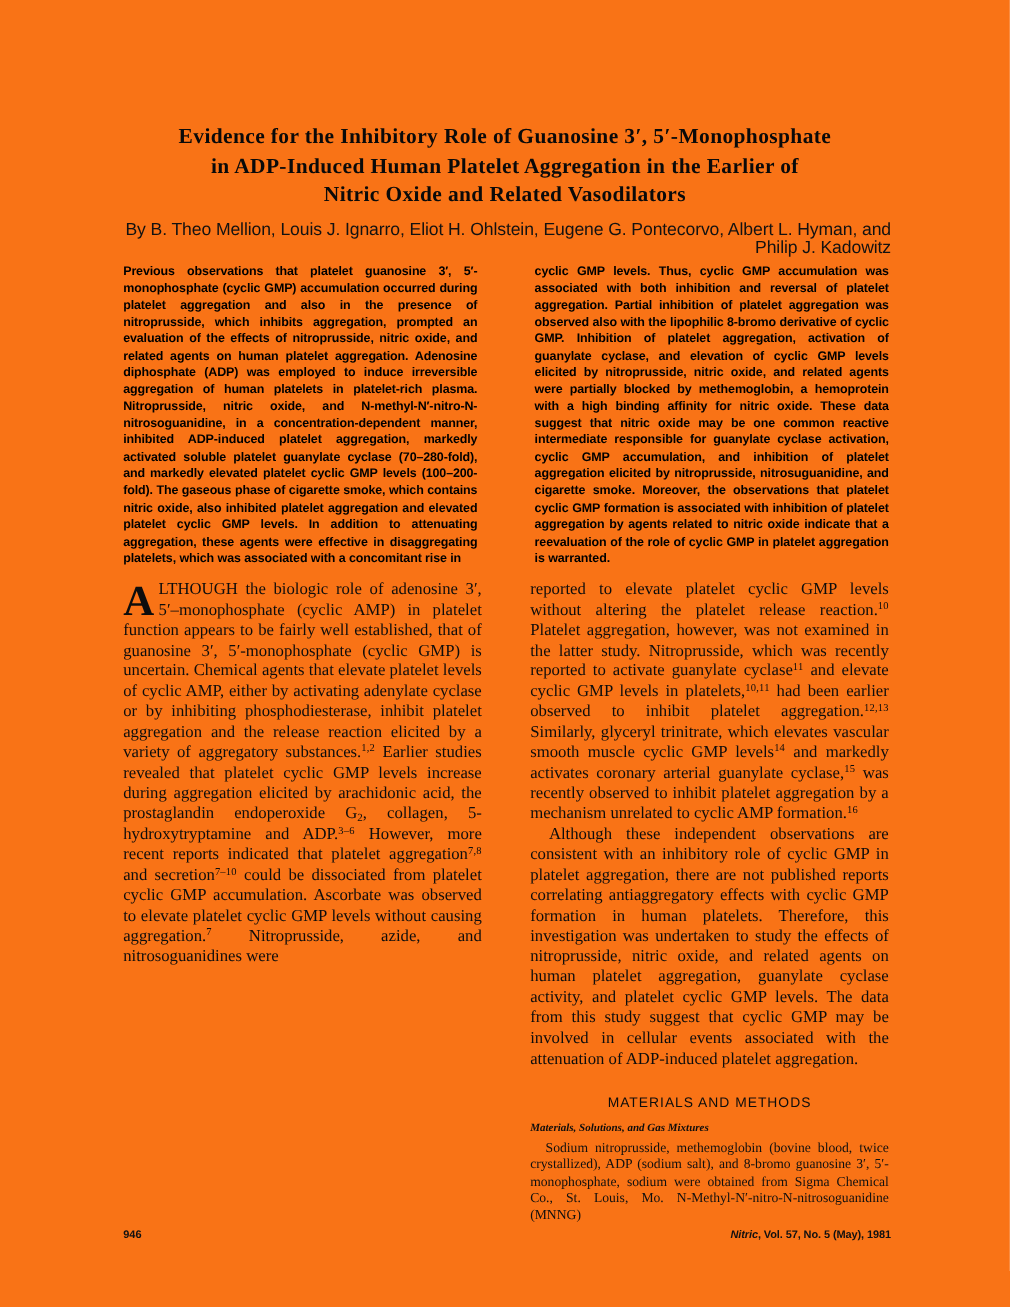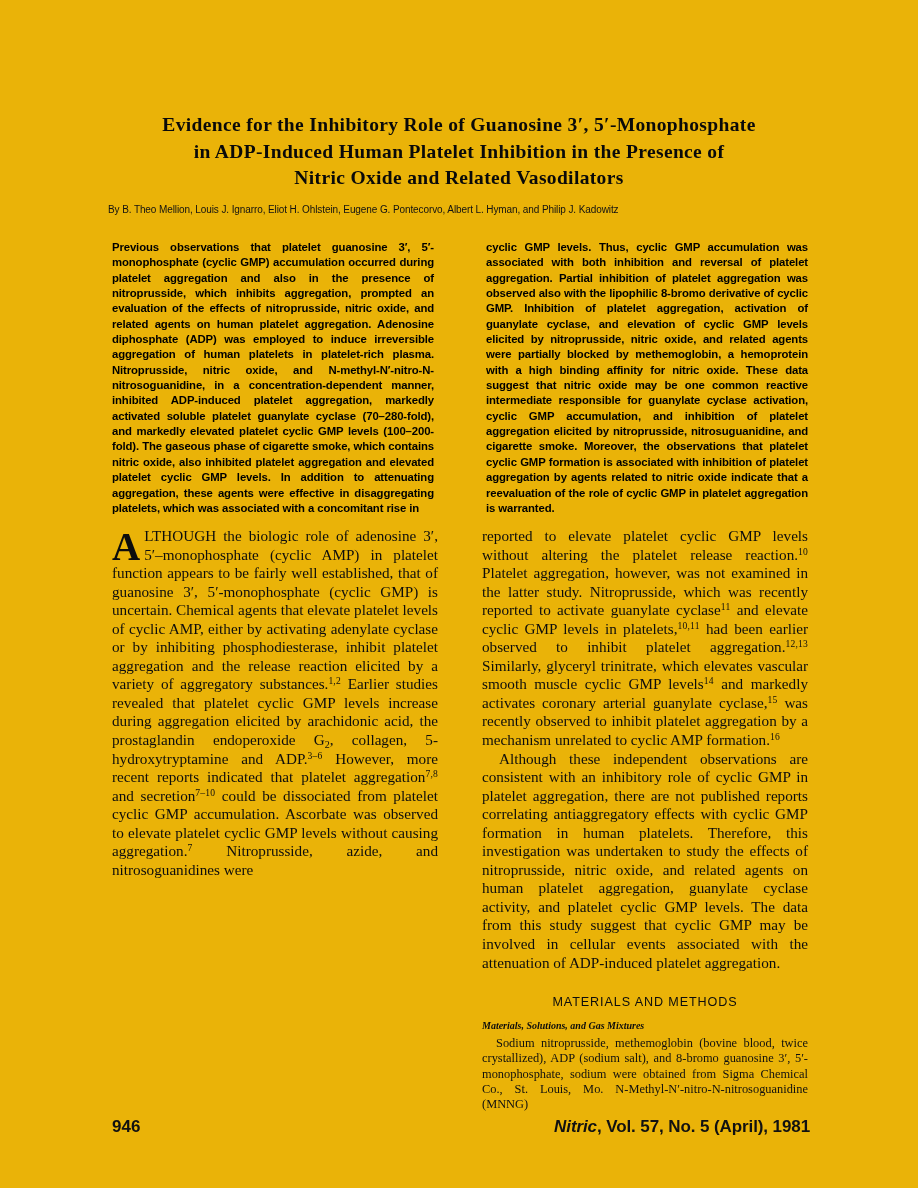--- a/index.html
+++ b/index.html
@@ -15,21 +15,21 @@
     font-family: "Liberation Serif", serif;
     color: #000000;
     overflow: hidden;
   }
 
   .page {
     position: absolute;
     left: 0; top: 0;
     width: 918px;
     height: 1188px;
-    background: #eab308;
+    background: #f97316;
   }
 
   
   .title-block {
     position: absolute;
     left: 108px;
     top: 112px;
     width: 702px;
     text-align: center;
   }
@@ -42,23 +42,23 @@
     color: #0a0a0a;
     margin: 0;
   }
   .article-title .tline { display: block; white-space: nowrap; }
 
   .byline {
     position: absolute;
     left: 108px;
     top: 202px;
     width: 702px;
-    text-align: left;
-    font-family: "Liberation Sans", sans-serif;
-    font-size: 10px;
+    text-align: right;
+    font-family: "Liberation Sans", sans-serif;
+    font-size: 16px;
     line-height: 16px;
     letter-spacing: -0.1px;
     color: #121212;
   }
 
   
   .abstract {
     position: absolute;
     left: 112px;
     top: 240px;
@@ -157,35 +157,35 @@
   .footer {
     position: absolute;
     left: 112px;
     top: 1117px;
     width: 698px;
     display: flex;
     justify-content: space-between;
     align-items: baseline;
     font-family: "Liberation Sans", sans-serif;
     font-weight: bold;
-    font-size: 17px;
+    font-size: 10px;
     color: #111111;
   }
   .footer-right { letter-spacing: -0.1px; }
   .footer-right .jrnl { font-style: italic; }
 </style>
 </head>
 <body>
 
 <div class="page">
 
   <div class="title-block">
     <h1 class="article-title">
       <span class="tline">Evidence for the Inhibitory Role of Guanosine 3′, 5′-Monophosphate</span>
-      <span class="tline">in ADP-Induced Human Platelet Inhibition in the Presence of</span>
+      <span class="tline">in ADP-Induced Human Platelet Aggregation in the Earlier of</span>
       <span class="tline">Nitric Oxide and Related Vasodilators</span>
     </h1>
   </div>
 
   <div class="byline">By B. Theo Mellion, Louis J. Ignarro, Eliot H. Ohlstein, Eugene G. Pontecorvo, Albert L. Hyman, and Philip J. Kadowitz</div>
 
   <div class="abstract">
     <div class="abstract-col">Previous observations that platelet guanosine 3′, 5′-monophosphate (cyclic GMP) accumulation occurred during platelet aggregation and also in the presence of nitroprusside, which inhibits aggregation, prompted an evaluation of the effects of nitroprusside, nitric oxide, and related agents on human platelet aggregation. Adenosine diphosphate (ADP) was employed to induce irreversible aggregation of human platelets in platelet-rich plasma. Nitroprusside, nitric oxide, and N-methyl-N′-nitro-N-nitrosoguanidine, in a concentration-dependent manner, inhibited ADP-induced platelet aggregation, markedly activated soluble platelet guanylate cyclase (70–280-fold), and markedly elevated platelet cyclic GMP levels (100–200-fold). The gaseous phase of cigarette smoke, which contains nitric oxide, also inhibited platelet aggregation and elevated platelet cyclic GMP levels. In addition to attenuating aggregation, these agents were effective in disaggregating platelets, which was associated with a concomitant rise in</div>
     <div class="abstract-col">cyclic GMP levels. Thus, cyclic GMP accumulation was associated with both inhibition and reversal of platelet aggregation. Partial inhibition of platelet aggregation was observed also with the lipophilic 8-bromo derivative of cyclic GMP. Inhibition of platelet aggregation, activation of guanylate cyclase, and elevation of cyclic GMP levels elicited by nitroprusside, nitric oxide, and related agents were partially blocked by methemoglobin, a hemoprotein with a high binding affinity for nitric oxide. These data suggest that nitric oxide may be one common reactive intermediate responsible for guanylate cyclase activation, cyclic GMP accumulation, and inhibition of platelet aggregation elicited by nitroprusside, nitrosuguanidine, and cigarette smoke. Moreover, the observations that platelet cyclic GMP formation is associated with inhibition of platelet aggregation by agents related to nitric oxide indicate that a reevaluation of the role of cyclic GMP in platelet aggregation is warranted.</div>
   </div>
@@ -204,16 +204,16 @@
 
       <div class="methods-head">MATERIALS AND METHODS</div>
       <div class="methods-sub">Materials, Solutions, and Gas Mixtures</div>
       <p class="methods-text">Sodium nitroprusside, methemoglobin (bovine blood, twice crystallized), ADP (sodium salt), and 8-bromo guanosine 3′, 5′-monophosphate, sodium were obtained from Sigma Chemical Co., St. Louis, Mo. N-Methyl-N′-nitro-N-nitrosoguanidine (MNNG)</p>
     </div>
 
   </div>
 
   <div class="footer">
     <div class="footer-left">946</div>
-    <div class="footer-right"><span class="jrnl">Nitric</span><span>, Vol. 57, No. 5 (April), 1981</span></div>
+    <div class="footer-right"><span class="jrnl">Nitric</span><span>, Vol. 57, No. 5 (May), 1981</span></div>
   </div>
 
 </div>
 
 </body></html>

